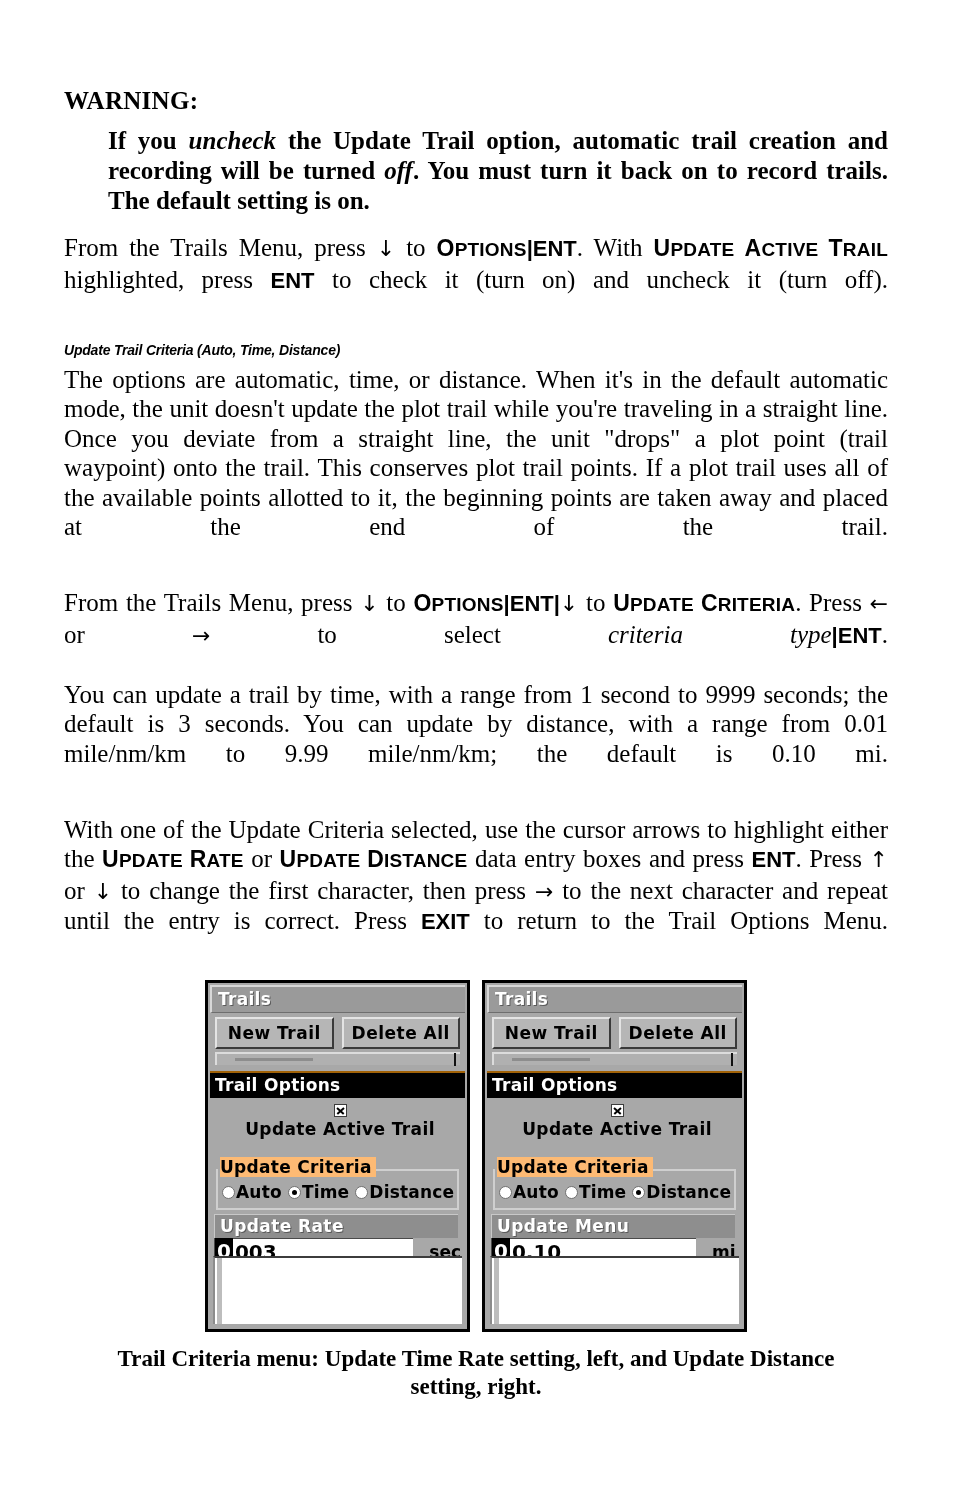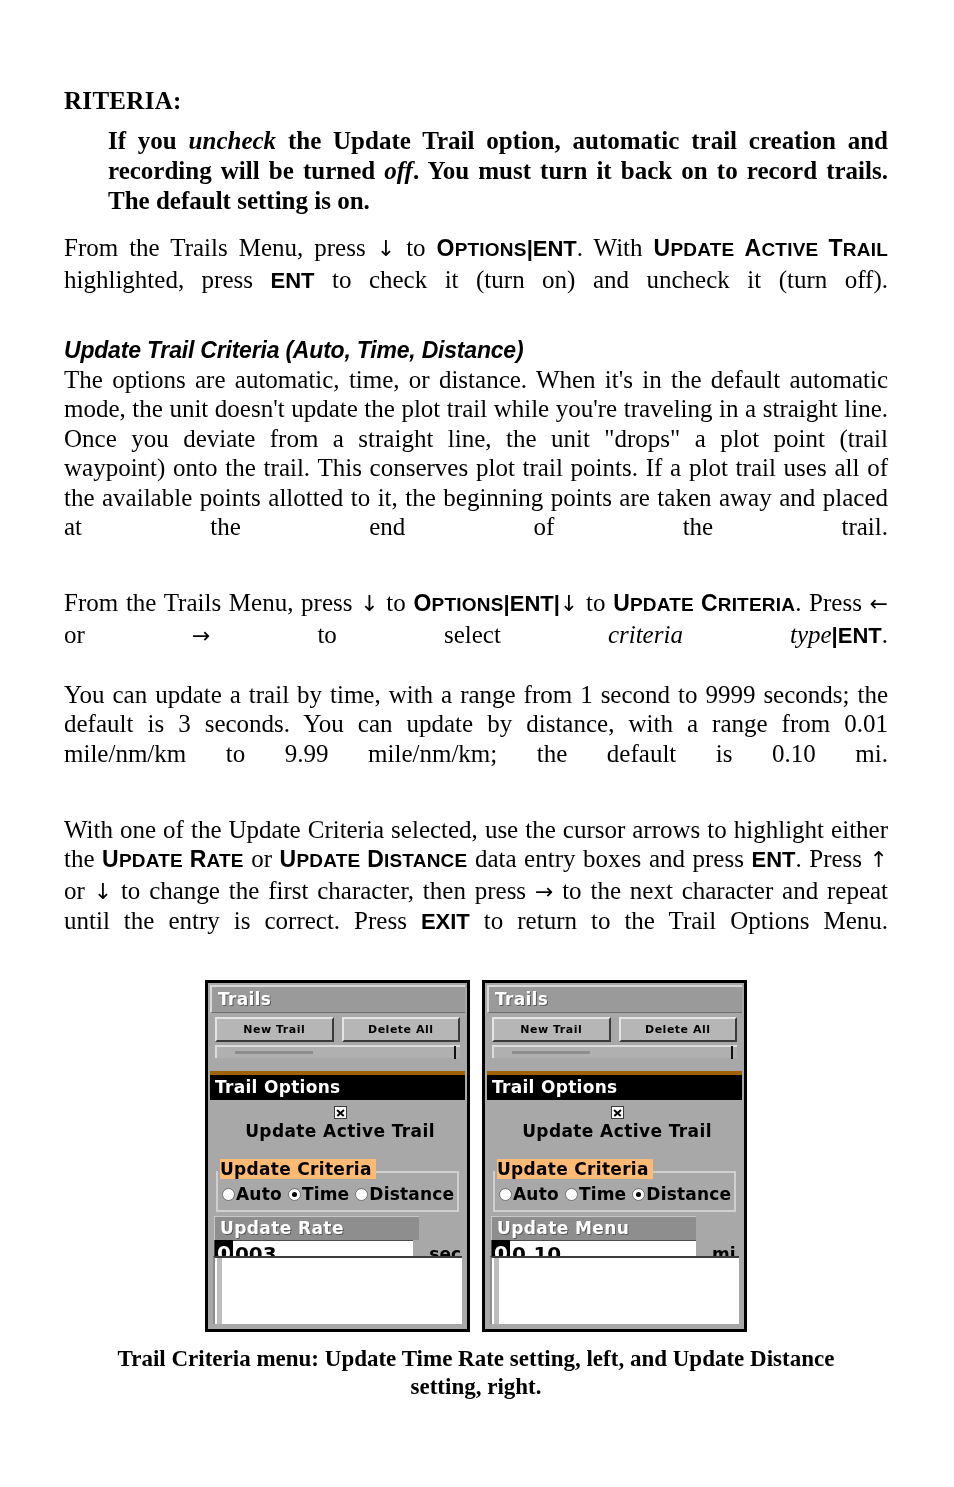--- a/index.html
+++ b/index.html
@@ -57,21 +57,21 @@
     content: "";
     display: inline-block;
     width: 100%;
   }
 
   
   h3.subhead {
     font-family: "Liberation Sans", sans-serif;
     font-weight: bold;
     font-style: italic;
-    font-size: 23px;
+    font-size: 14px;
     line-height: 26px;
     margin: 12px 0 2px 0;
     letter-spacing: -0.2px;
   }
 
   
   .kc {            
     font-family: "Liberation Sans", sans-serif;
     font-weight: bold;
     font-size: 19px;
@@ -130,21 +130,21 @@
     padding: 4px 5px 0 5px;
   }
   .tr-btn {
     flex: 1;
     background: #b6b6b6;
     border-top: 2px solid #e4e4e4;
     border-left: 2px solid #e4e4e4;
     border-right: 2px solid #3a3a3a;
     border-bottom: 2px solid #3a3a3a;
     text-align: center;
-    font-size: 11px;
+    font-size: 17px;
     font-weight: bold;
     color: #000;
     padding: 4px 0 4px 0;
     letter-spacing: 0.5px;
   }
   .tr-listrow {
     margin: 3px 5px 0 5px;
     height: 11px;
     background: #b0b0b0;
     border-top: 2px solid #dcdcdc;
@@ -169,21 +169,21 @@
   }
 
   
   .dlg {
     position: absolute;
     left: 0;
     right: 0;
     top: 86px;
     bottom: 0;
     background: #a8a8a8;
-    border-top: 4px solid #a16207;
+    border-top: 2px solid #a16207;
   }
   .dlg-title {
     background: #000000;
     color: #ffffff;
     font-size: 17px;
     font-weight: bold;
     padding: 2px 0 3px 5px;
     letter-spacing: 0.3px;
   }
   .chk-row {
@@ -282,21 +282,21 @@
   }
 
   
   .entry-block { margin: 4px 4px 0 4px; }
   .entry-head {
     background: #8e8e8e;
     color: #ffffff;
     font-size: 17px;
     font-weight: bold;
     padding: 1px 0 2px 5px;
-    width: 205px;
+    width: 244px;
     border-top: 1px solid #c8c8c8;
     border-left: 1px solid #c8c8c8;
     text-shadow: 1px 1px 0 #5a5a5a;
     letter-spacing: 0.4px;
     box-sizing: border-box;
   }
   .entry-row {
     display: flex;
     align-items: center;
   }
@@ -363,21 +363,21 @@
     line-height: 28px;
     text-align: center;
     padding: 0 18px;
   }
 </style>
 </head>
 <body>
 
 <div class="page">
 
-  <div class="warn-title">RITERIA:</div>
+  <div class="warn-title">WARNING:</div>
   <div class="warn-body">
     <span>If you </span><span class="ital">uncheck</span><span> the Update Trail option, automatic trail creation and recording will be turned </span><span class="ital">off</span><span>. You must turn it back on to record trails. The default setting is on.</span>
   </div>
 
   <p class="body gap"><span>From the Trails Menu, press </span><span class="arrow">↓</span><span> to </span><span class="kc"><span class="cap">O</span><span>PTIONS</span></span><span class="kb">|</span><span class="kb">ENT</span><span>. With </span><span class="kc"><span class="cap">U</span><span>PDATE </span><span class="cap">A</span><span>CTIVE </span><span class="cap">T</span><span>RAIL</span></span><span> highlighted, press </span><span class="kb">ENT</span><span> to check it (turn on) and uncheck it (turn off).</span></p>
 
   <h3 class="subhead">Update Trail Criteria (Auto, Time, Distance)</h3>
 
   <p class="body">The options are automatic, time, or distance. When it's in the default automatic mode, the unit doesn't update the plot trail while you're traveling in a straight line. Once you deviate from a straight line, the unit "drops" a plot point (trail waypoint) onto the trail. This conserves plot trail points. If a plot trail uses all of the available points allotted to it, the beginning points are taken away and placed at the end of the trail.</p>
 

